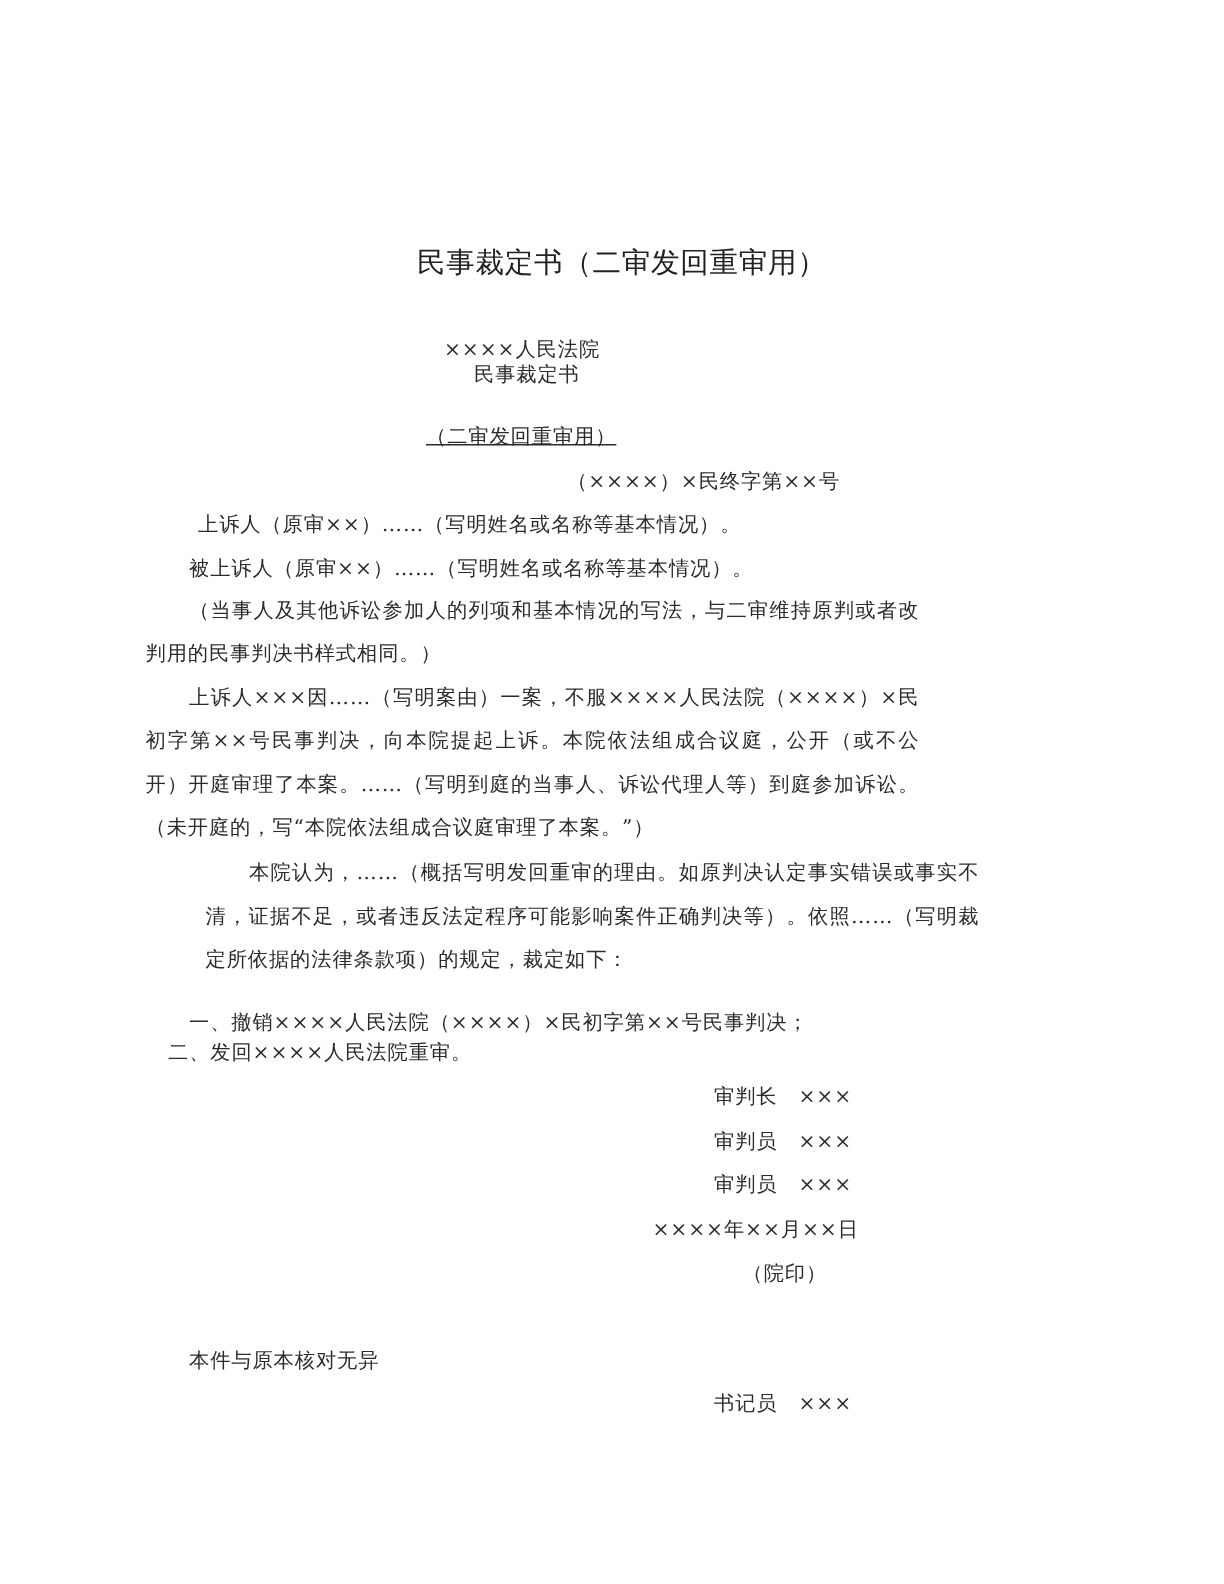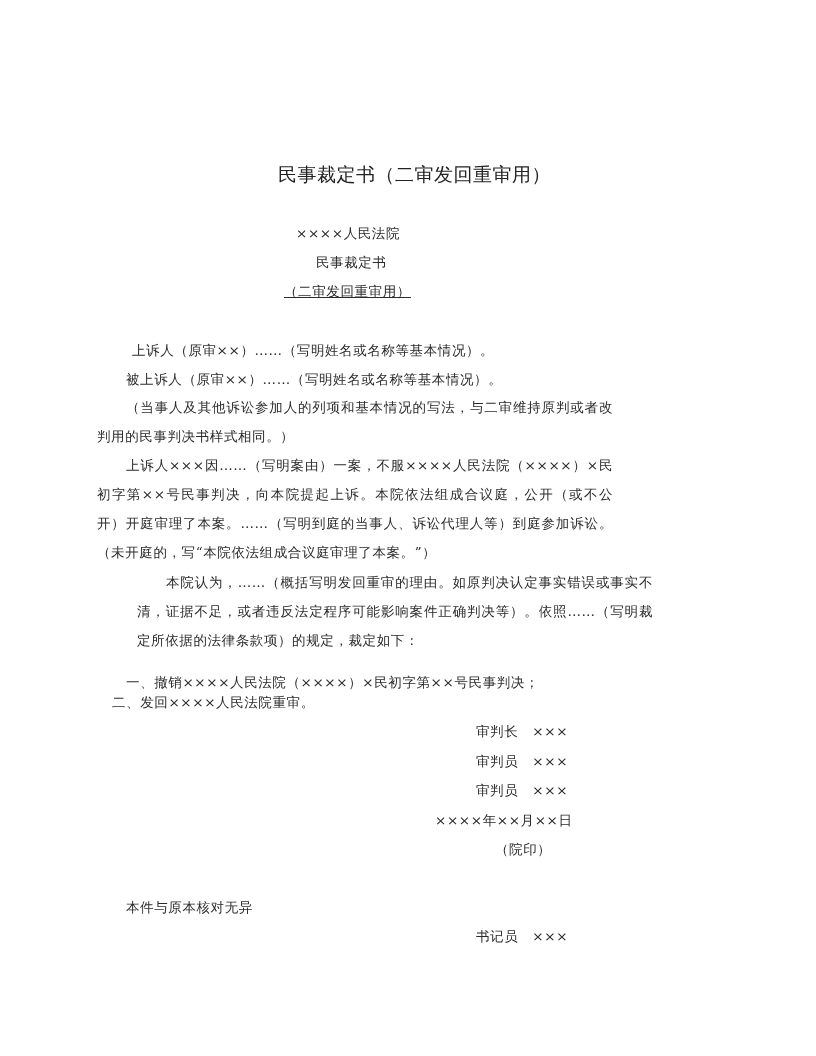--- a/index.html
+++ b/index.html
@@ -27,22 +27,23 @@
   .sig .name { display: inline-block; margin-left: 14px; }
 </style>
 </head>
 <body>
 
 <div class="page">
 
   <div class="title">民事裁定书（二审发回重审用）</div>
 
   <div class="line" style="left:296px; top:223px;">××××人民法院</div>
-  <div class="line" style="left:316px; top:252px;text-align:center;">民事裁定书</div>
+  <div class="line" style="left:316px; top:240px;text-align:center;">民事裁定书</div>
   <div class="line" style="left:284px; top:281px;text-decoration:underline;">（二审发回重审用）</div>
+  <div class="line" style="left:378px; top:311px;">（××××）×民终字第××号</div>
 
   <div class="line" style="left:132px; top:340px;">上诉人（原审××）……（写明姓名或名称等基本情况）。</div>
   <div class="line" style="left:126px; top:369px;">被上诉人（原审××）……（写明姓名或名称等基本情况）。</div>
 
   <div class="para" style="top:393px;">（当事人及其他诉讼参加人的列项和基本情况的写法，与二审维持原判或者改判用的民事判决书样式相同。）</div>
   <div class="para" style="top:451px;">上诉人×××因……（写明案由）一案，不服××××人民法院（××××）×民初字第××号民事判决，向本院提起上诉。本院依法组成合议庭，公开（或不公开）开庭审理了本案。……（写明到庭的当事人、诉讼代理人等）到庭参加诉讼。（未开庭的，写“本院依法组成合议庭审理了本案。”）</div>
   <div class="para" style="top:568px;margin-left:40px;">本院认为，……（概括写明发回重审的理由。如原判决认定事实错误或事实不清，证据不足，或者违反法定程序可能影响案件正确判决等）。依照……（写明裁定所依据的法律条款项）的规定，裁定如下：</div>
 
   <div class="line" style="left:126px; top:672px;">一、撤销××××人民法院（××××）×民初字第××号民事判决；</div>
   <div class="line" style="left:112px; top:692px;">二、发回××××人民法院重审。</div>

